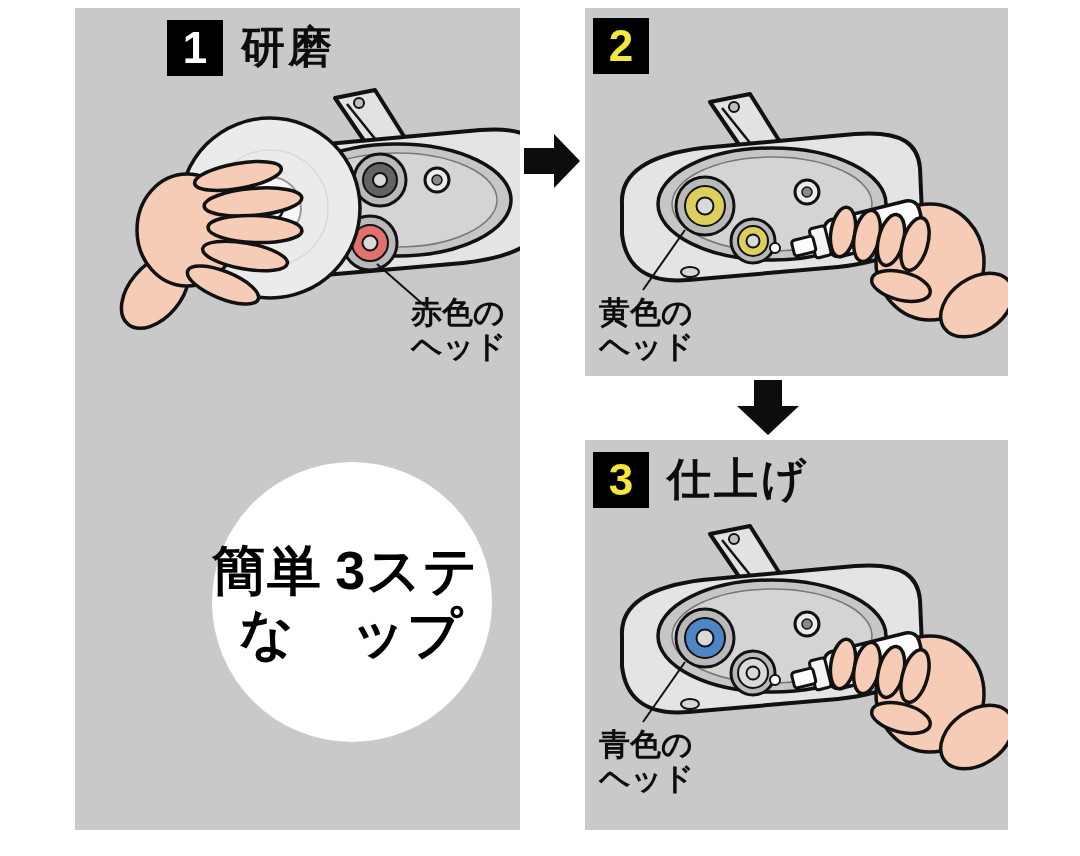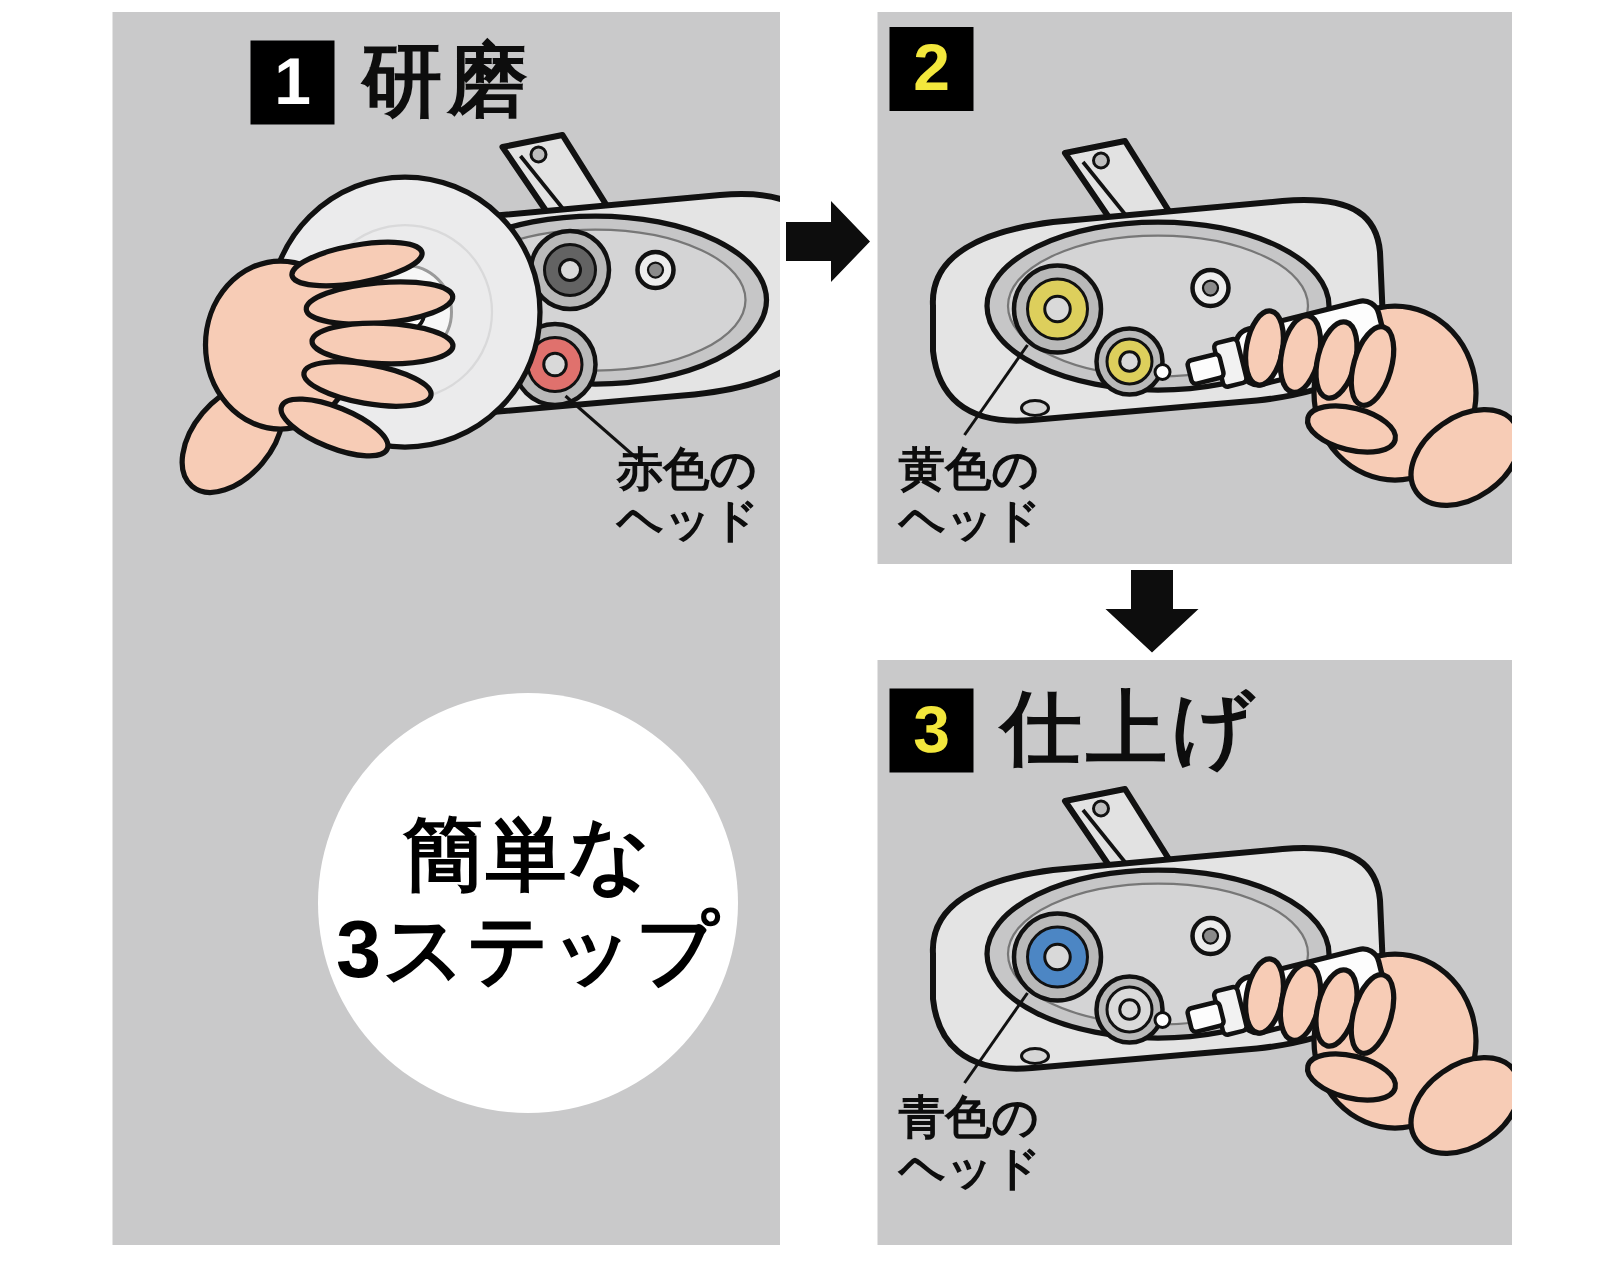--- a/index.html
+++ b/index.html
@@ -9,25 +9,25 @@
   }
   .panel{position:absolute}
   .left-col{left:75px;top:8px;width:445px;height:822px}
   .top-right{left:585px;top:8px;width:423px;height:368px}
   .bot-right{left:585px;top:440px;width:423px;height:390px}
   .step-header{position:absolute;top:10px;display:flex;align-items:center;gap:18px}
   .hdr1{left:92px}
   .hdr23{left:8px}
   .badge{width:56px;height:56px;display:flex;align-items:center;justify-content:center}
   .badge span{font-size:44px;font-weight:bold}
-  .step-title{font-size:54px;font-weight:bold;color:#0d0d0d;letter-spacing:3px}
+  .step-title{font-size:44px;font-weight:bold;color:#0d0d0d;letter-spacing:3px}
   .illus{position:absolute;left:0;top:72px}
   .circle{
     position:absolute;left:137px;top:454px;width:280px;height:280px;border-radius:50%;
-    background:#fff;display:flex;flex-direction:column;align-items:center;justify-content:center;
+    background:#fff;display:flex;flex-direction:row;align-items:center;justify-content:center;
     line-height:1.16;text-align:center;
   }
   .circle span{font-size:54px;font-weight:bold;color:#000;letter-spacing:1px}
   .arrow{position:absolute}
   .arrow-right{left:524px;top:132px}
   .arrow-down{left:736px;top:380px}
   svg text.label{font-family:"Liberation Sans","DejaVu Sans",sans-serif;font-size:31px;font-weight:bold;fill:#0d0d0d}
   .ol{stroke:#111;stroke-linejoin:round;stroke-linecap:round}
   .skin{fill:#f7ccb6;stroke:#111;stroke-width:3.5}
 </style>

